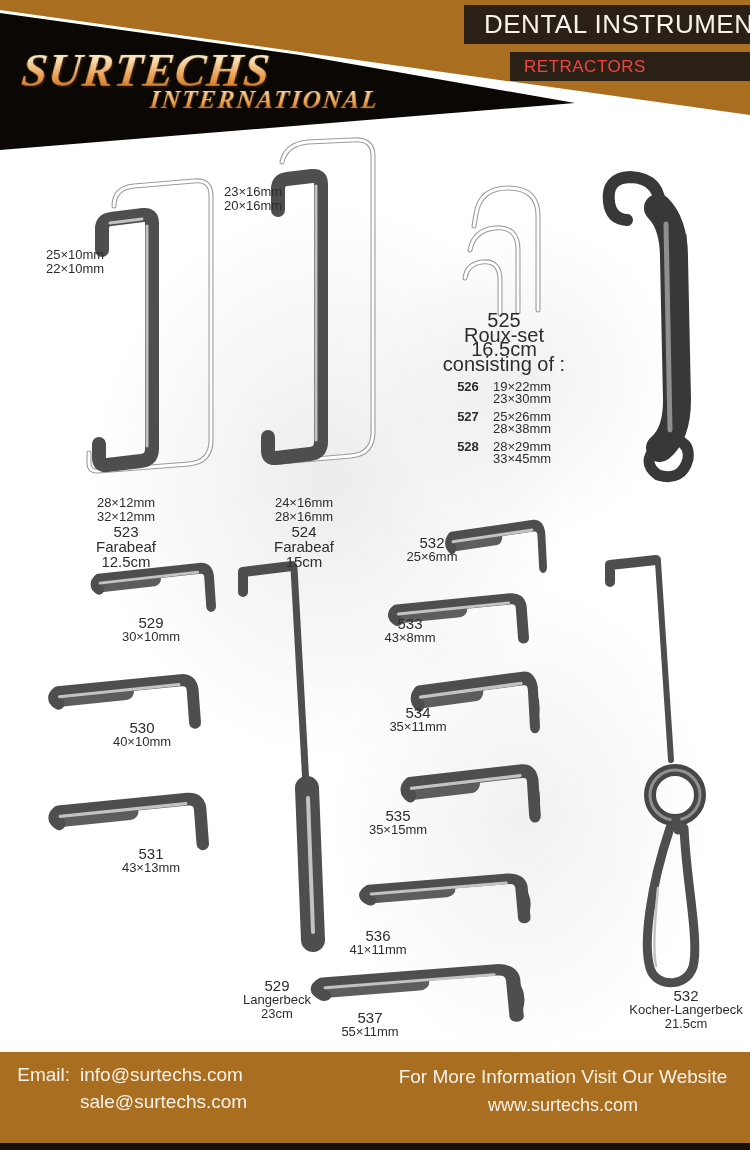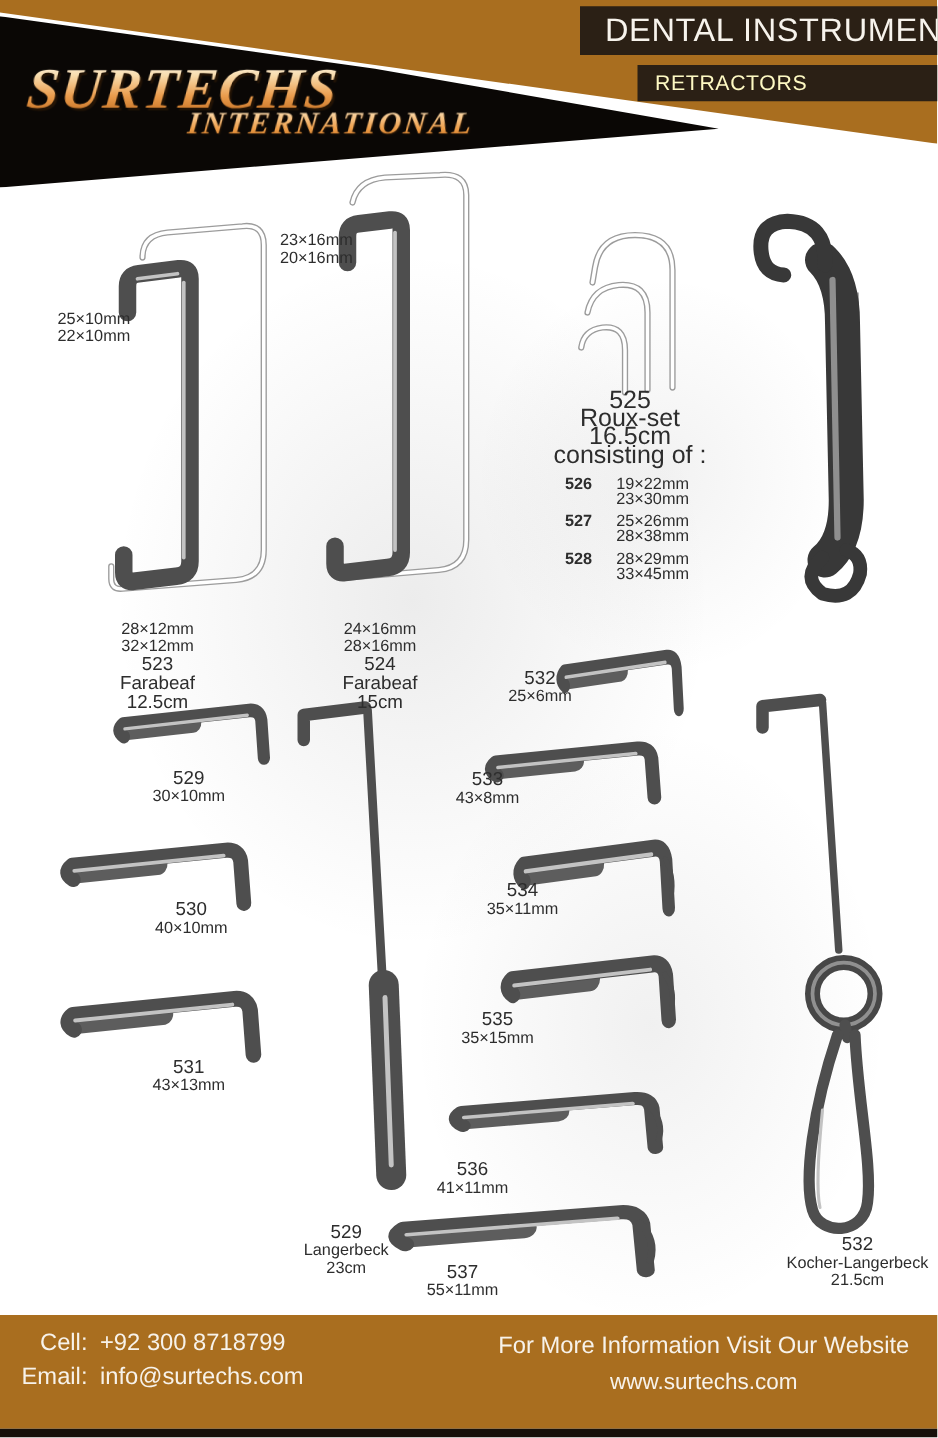--- a/index.html
+++ b/index.html
@@ -16,21 +16,21 @@
     position:absolute;left:0;top:0;width:750px;height:190px;background:#0a0705;
     clip-path:polygon(0 13px,300px 55px,575px 103px,0 150px);
   }
   .bar1{
     position:absolute;left:464px;top:5px;width:286px;height:39px;background:#2b2015;
     color:#f7f3ec;font-size:26px;line-height:39px;padding-left:20px;box-sizing:border-box;
     letter-spacing:.5px;white-space:nowrap;
   }
   .bar2{
     position:absolute;left:510px;top:52px;width:240px;height:29px;background:#2b2015;
-    color:#fef9c3;font-size:17px;line-height:29px;padding-left:14px;box-sizing:border-box;
+    color:#ef4444;font-size:17px;line-height:29px;padding-left:14px;box-sizing:border-box;
     letter-spacing:.5px;white-space:nowrap;
   }
   .brand{
     position:absolute;left:22px;top:44px;
     font-family:"Liberation Serif",serif;font-style:italic;font-weight:bold;
     font-size:46px;letter-spacing:1px;white-space:nowrap;
     background:linear-gradient(#fffdf8 0%,#f8ddb0 30%,#ea9c4c 62%,#b55f14 100%);
     -webkit-background-clip:text;background-clip:text;color:transparent;
     transform:skew(-6deg);
     filter:drop-shadow(2px 2px 0 #241405);
@@ -47,21 +47,21 @@
   
   .ghost{position:absolute;pointer-events:none;}
   .pl{position:absolute;text-align:center;color:#2d2d2d;}
   .pl div{font-size:13px;line-height:14px;}
   .pl .big{font-size:15px;line-height:15px;}
   .pl.gap-top .big:first-of-type{margin-top:3px;}
   .left-al{text-align:left;}
   .roux-head{position:absolute;left:440px;top:313px;width:128px;text-align:center;color:#2d2d2d;}
   .roux-head div{font-size:20px;line-height:14.6px;}
   .roux-row{position:absolute;left:452px;width:140px;display:flex;color:#2d2d2d;}
-  .roux-row .rnum{width:32px;text-align:left;font-weight:bold;font-size:13px;line-height:12px;margin-right:9px;}
+  .roux-row .rnum{width:32px;text-align:center;font-weight:bold;font-size:13px;line-height:12px;margin-right:9px;}
   .roux-row .rdims span{display:block;font-size:13px;line-height:12px;}
   
   svg{position:absolute;overflow:visible;}
   .m-dark{stroke:#4e4e4e;fill:none;stroke-linecap:round;stroke-linejoin:round;}
   .m-blade{stroke:#5d5d5d;fill:none;stroke-linecap:round;}
   .m-hi{stroke:#c3c3c3;fill:none;stroke-linecap:round;stroke-linejoin:round;}
   .o-out{stroke:#9c9c9c;stroke-width:5;fill:none;stroke-linejoin:round;stroke-linecap:round;}
   .o-in{stroke:#ffffff;stroke-width:2.8;fill:none;stroke-linejoin:round;stroke-linecap:round;}
   .r-dark{stroke:#383838;fill:none;stroke-linecap:round;stroke-linejoin:round;}
   .r-hi{stroke:#8f8f8f;fill:none;stroke-linecap:round;}
@@ -255,31 +255,31 @@
 <div class="pl" style="left:382px;top:535px;width:100px;">
   <div class="big">532</div>
   <div>25×6mm</div>
 </div>
 
 <div class="pl" style="left:101px;top:615px;width:100px;">
   <div class="big">529</div>
   <div>30×10mm</div>
 </div>
 
-<div class="pl" style="left:340px;top:616px;width:100px;">
+<div class="pl" style="left:360px;top:616px;width:100px;">
   <div class="big">533</div>
   <div>43×8mm</div>
 </div>
 
 <div class="pl" style="left:368px;top:705px;width:100px;">
   <div class="big">534</div>
   <div>35×11mm</div>
 </div>
 
-<div class="pl" style="left:103px;top:720px;width:100px;">
+<div class="pl" style="left:92px;top:720px;width:100px;">
   <div class="big">530</div>
   <div>40×10mm</div>
 </div>
 
 <div class="pl" style="left:348px;top:808px;width:100px;">
   <div class="big">535</div>
   <div>35×15mm</div>
 </div>
 
 <div class="pl" style="left:101px;top:846px;width:100px;">
@@ -305,26 +305,26 @@
 
 <div class="pl" style="left:611px;top:988px;width:150px;">
   <div class="big">532</div>
   <div>Kocher-Langerbeck</div>
   <div>21.5cm</div>
 </div>
 
 <div class="footer">
   <div class="f-left">
     <div class="f-row">
-      <span class="f-lab">Cell:</span>
-      <span>+92 300 8718799</span>
+      <span class="f-lab">Email:</span>
+      <span>info@surtechs.com</span>
     </div>
     <div class="f-row">
-      <span class="f-lab">Email:</span>
-      <span>info@surtechs.com</span>
+      <span class="f-lab"></span>
+      <span>sale@surtechs.com</span>
     </div>
   </div>
   <div class="f-right">
     <div class="f-info">For More Information Visit Our Website</div>
     <div class="f-web">www.surtechs.com</div>
   </div>
 </div>
 <div class="f-strip"></div>
 
 </body></html>

